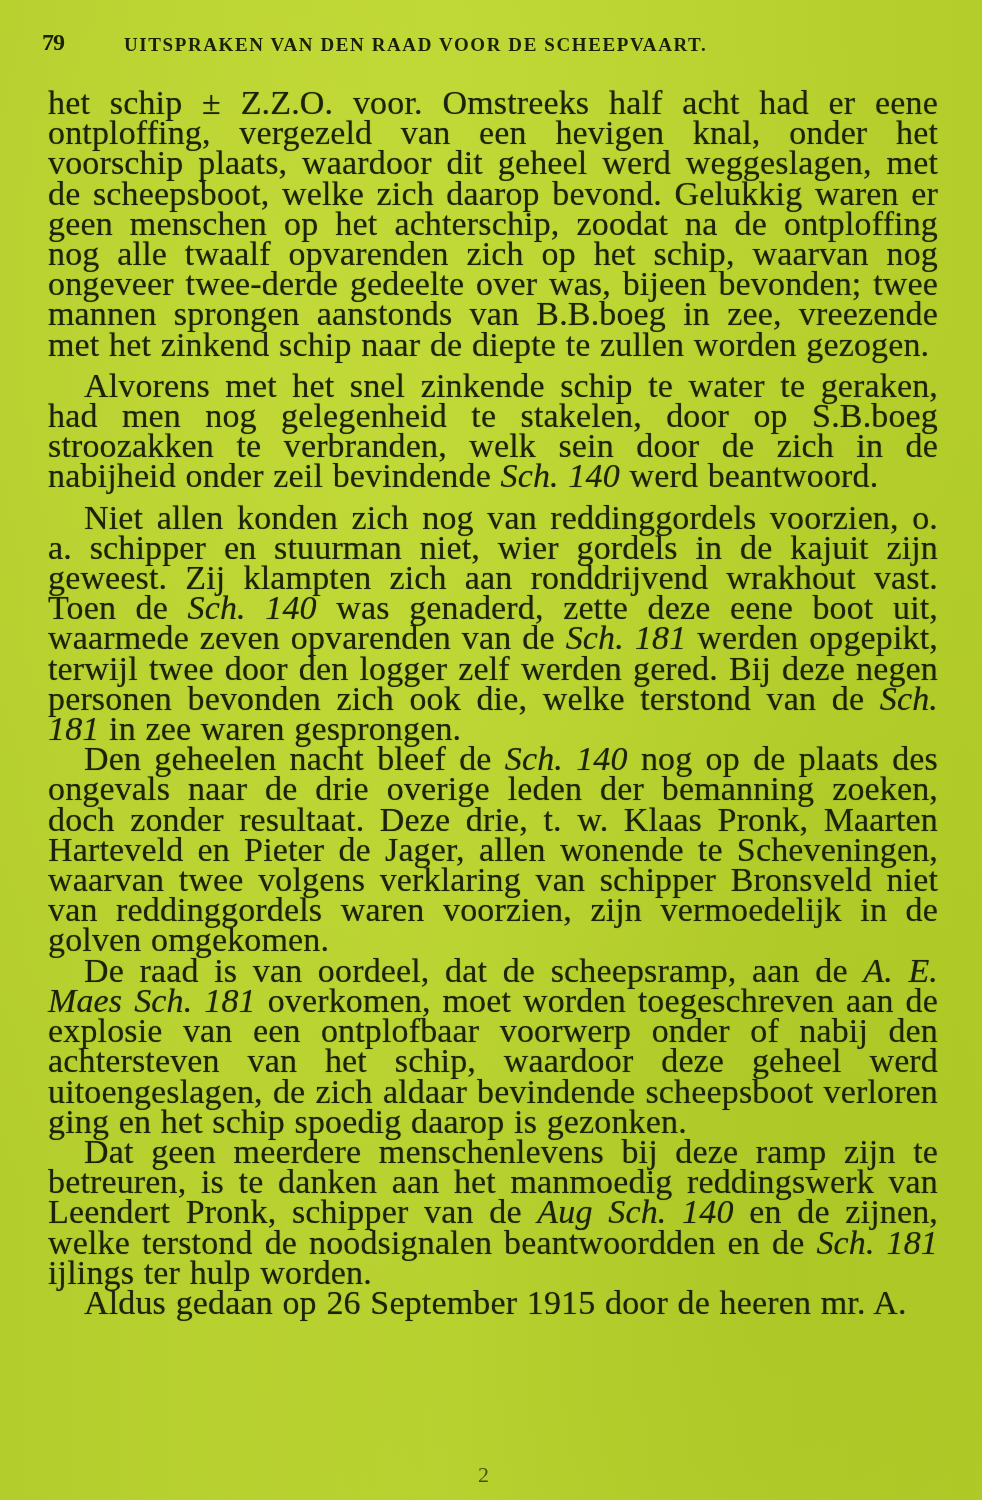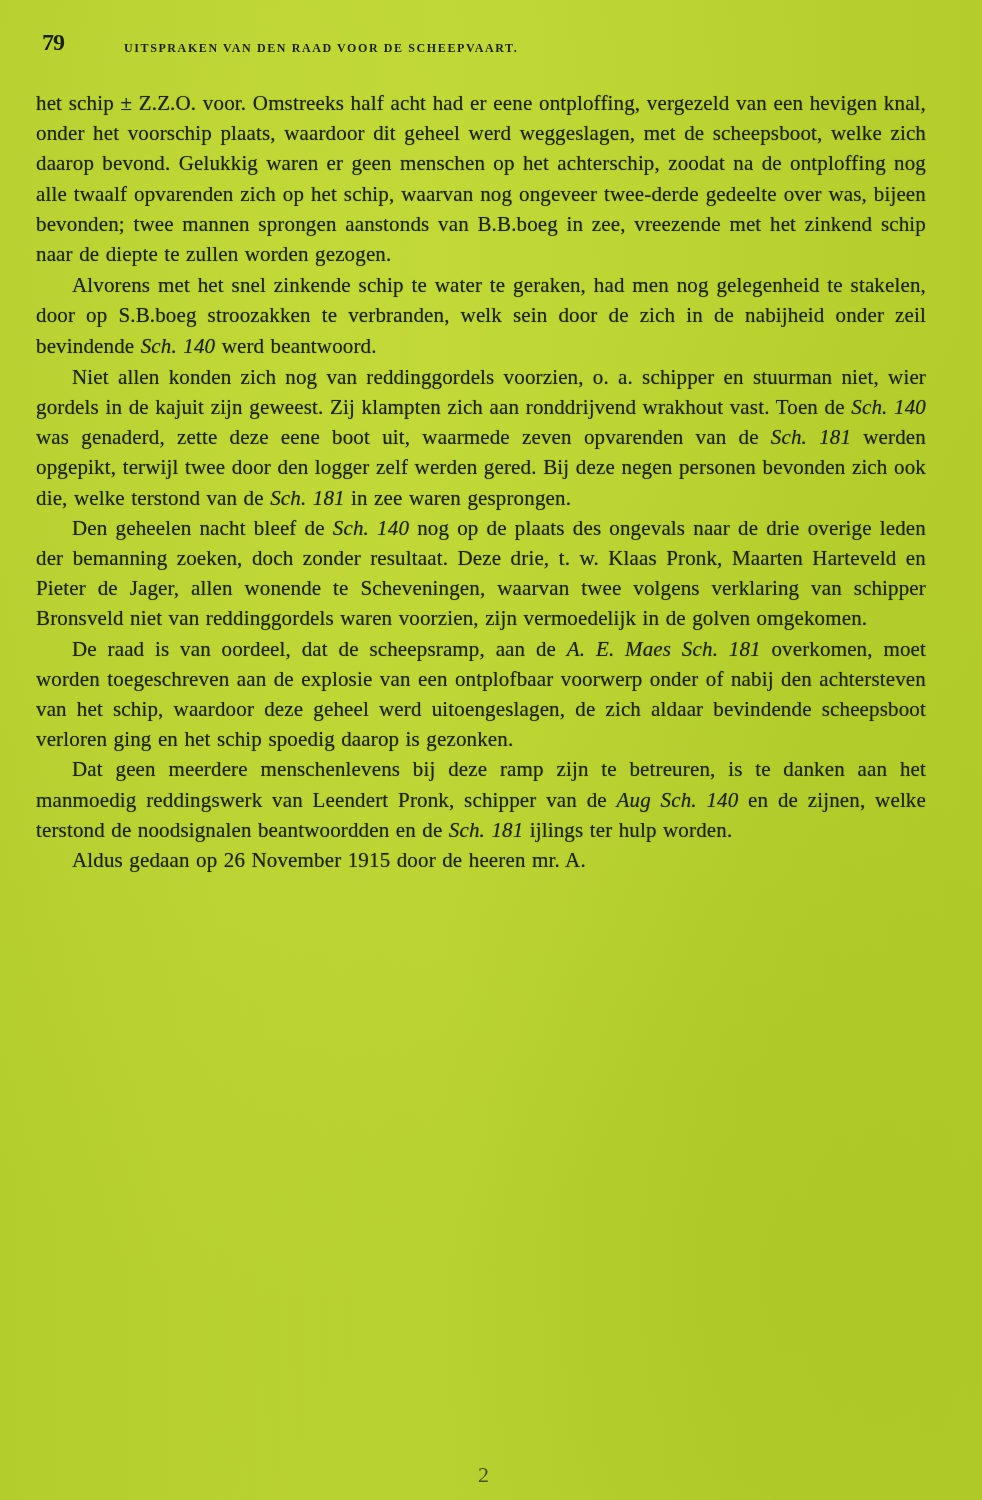--- a/index.html
+++ b/index.html
@@ -36,46 +36,46 @@
       align-items: flex-end;
       font-weight: bold;
       color: #1a2206;
     }
     .page-number {
       font-size: 24px;
       letter-spacing: -1px;
       width: 82px;
     }
     .header-title {
-      font-size: 12px;
+      font-size: 19px;
       letter-spacing: 1.6px;
       text-transform: uppercase;
       font-variant: small-caps;
     }
     .body-text {
       position: absolute;
       top: 88px;
-      left: 36px;
+      left: 48px;
       width: 890px;
-      font-size: 21px;
+      font-size: 34px;
       line-height: 30.2px;
       text-align: justify;
       letter-spacing: 0.15px;
       word-spacing: 1px;
       text-shadow: 0 0 1px rgba(20,30,0,0.55);
     }
     .para {
       margin: 0;
       text-indent: 0;
     }
     .para.indented {
       text-indent: 36px;
     }
     .para.gap {
-      margin-top: 1px;
+      margin-top: 11px;
     }
     .para .it {
       font-style: italic;
     }
     .footer-mark {
       position: absolute;
       top: 1462px;
       left: 478px;
       font-size: 22px;
       color: #2a350c;
@@ -92,17 +92,17 @@
     <span class="header-title">UITSPRAKEN VAN DEN RAAD VOOR DE SCHEEPVAART.</span>
   </div>
 
   <div class="body-text" id="body-text">
     <p class="para"><span>het schip ± Z.Z.O. voor. Omstreeks half acht had er eene ontploffing, vergezeld van een hevigen knal, onder het voorschip plaats, waardoor dit geheel werd weggeslagen, met de scheepsboot, welke zich daarop bevond. Gelukkig waren er geen menschen op het achterschip, zoodat na de ontploffing nog alle twaalf opvarenden zich op het schip, waarvan nog ongeveer twee-derde gedeelte over was, bijeen bevonden; twee mannen sprongen aanstonds van B.B.boeg in zee, vreezende met het zinkend schip naar de diepte te zullen worden gezogen.</span></p>
     <p class="para gap indented"><span>Alvorens met het snel zinkende schip te water te geraken, had men nog gelegenheid te stakelen, door op S.B.boeg stroozakken te verbranden, welk sein door de zich in de nabijheid onder zeil bevindende </span><span class="it">Sch. 140</span><span> werd beantwoord.</span></p>
     <p class="para gap indented"><span>Niet allen konden zich nog van reddinggordels voorzien, o. a. schipper en stuurman niet, wier gordels in de kajuit zijn geweest. Zij klampten zich aan ronddrijvend wrakhout vast. Toen de </span><span class="it">Sch. 140</span><span> was genaderd, zette deze eene boot uit, waarmede zeven opvarenden van de </span><span class="it">Sch. 181</span><span> werden opgepikt, terwijl twee door den logger zelf werden gered. Bij deze negen personen bevonden zich ook die, welke terstond van de </span><span class="it">Sch. 181</span><span> in zee waren gesprongen.</span></p>
     <p class="para indented"><span>Den geheelen nacht bleef de </span><span class="it">Sch. 140</span><span> nog op de plaats des ongevals naar de drie overige leden der bemanning zoeken, doch zonder resultaat. Deze drie, t. w. Klaas Pronk, Maarten Harteveld en Pieter de Jager, allen wonende te Scheveningen, waarvan twee volgens verklaring van schipper Bronsveld niet van reddinggordels waren voorzien, zijn vermoedelijk in de golven omgekomen.</span></p>
     <p class="para indented"><span>De raad is van oordeel, dat de scheepsramp, aan de </span><span class="it">A. E. Maes Sch. 181</span><span> overkomen, moet worden toegeschreven aan de explosie van een ontplofbaar voorwerp onder of nabij den achtersteven van het schip, waardoor deze geheel werd uitoengeslagen, de zich aldaar bevindende scheepsboot verloren ging en het schip spoedig daarop is gezonken.</span></p>
     <p class="para indented"><span>Dat geen meerdere menschenlevens bij deze ramp zijn te betreuren, is te danken aan het manmoedig reddingswerk van Leendert Pronk, schipper van de </span><span class="it">Aug Sch. 140</span><span> en de zijnen, welke terstond de noodsignalen beantwoordden en de </span><span class="it">Sch. 181</span><span> ijlings ter hulp worden.</span></p>
-    <p class="para indented"><span>Aldus gedaan op 26 November 1915 door de heeren mr. A.</span></p>
+    <p class="para indented"><span>Aldus gedaan op 26 September 1915 door de heeren mr. A.</span></p>
   </div>
 
   <div class="footer-mark">2</div>
 </div>
 
 </body></html>

